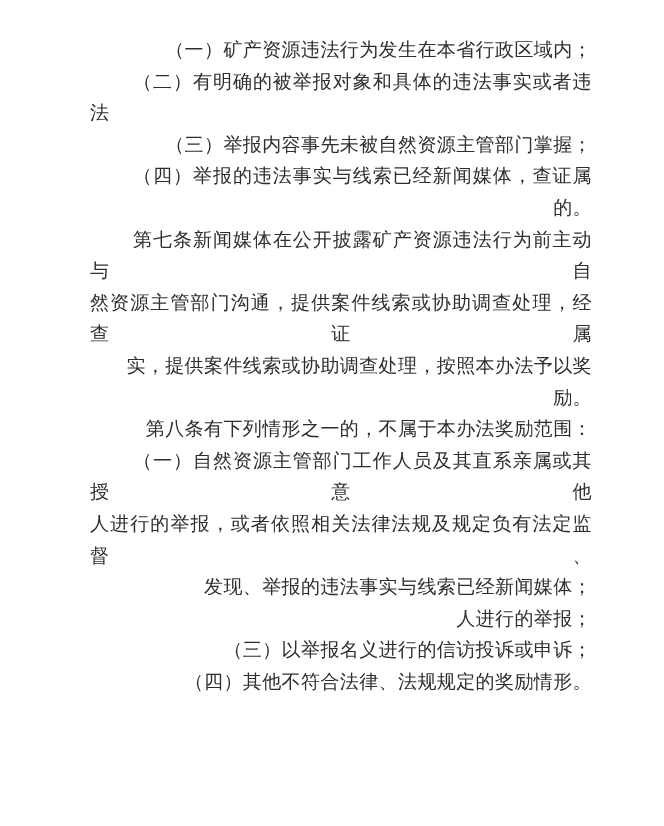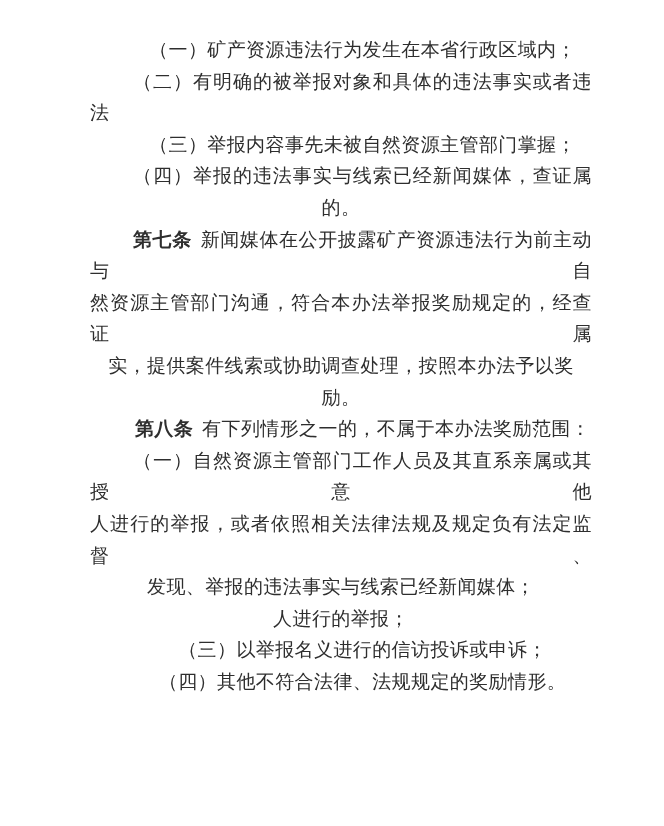--- a/index.html
+++ b/index.html
@@ -21,47 +21,46 @@
     background: #ffffff;
     padding: 34px 72px 0 90px;
   }
   .content {
     width: 502px;
   }
   .line {
     font-size: 19px;
     line-height: 31.6px;
     letter-spacing: 0.4px;
-    text-align: center;
+    text-align: right;
   }
   .line.indent {
     text-indent: 43px;
   }
   .line.full {
     text-align: justify;
     text-align-last: justify;
     text-justify: inter-character;
   }
   .lead {
-    font-weight: bold;
-    margin-right: 9px;
+    font-weight: normal;
   }
 </style>
 </head>
 <body>
 
 <main class="page">
   <section class="content">
       <div class="line indent">（一）矿产资源违法行为发生在本省行政区域内；</div>
       <div class="line indent full">（二）有明确的被举报对象和具体的违法事实或者违法</div>
       <div class="line indent">（三）举报内容事先未被自然资源主管部门掌握；</div>
       <div class="line indent full">（四）举报的违法事实与线索已经新闻媒体，查证属</div>
       <div class="line">的。</div>
       <div class="line indent full"><span class="lead">第七条</span>新闻媒体在公开披露矿产资源违法行为前主动与自</div>
-      <div class="line full">然资源主管部门沟通，符合本办法举报奖励规定的，经查证属</div>
+      <div class="line full">然资源主管部门沟通，提供案件线索或协助调查处理，经查证属</div>
       <div class="line">实，提供案件线索或协助调查处理，按照本办法予以奖励。</div>
       <div class="line indent"><span class="lead">第八条</span>有下列情形之一的，不属于本办法奖励范围：</div>
       <div class="line indent full">（一）自然资源主管部门工作人员及其直系亲属或其授意他</div>
       <div class="line full">人进行的举报，或者依照相关法律法规及规定负有法定监督、</div>
       <div class="line">发现、举报的违法事实与线索已经新闻媒体；</div>
       <div class="line">人进行的举报；</div>
       <div class="line indent">（三）以举报名义进行的信访投诉或申诉；</div>
       <div class="line indent">（四）其他不符合法律、法规规定的奖励情形。</div>
     </section>
 

